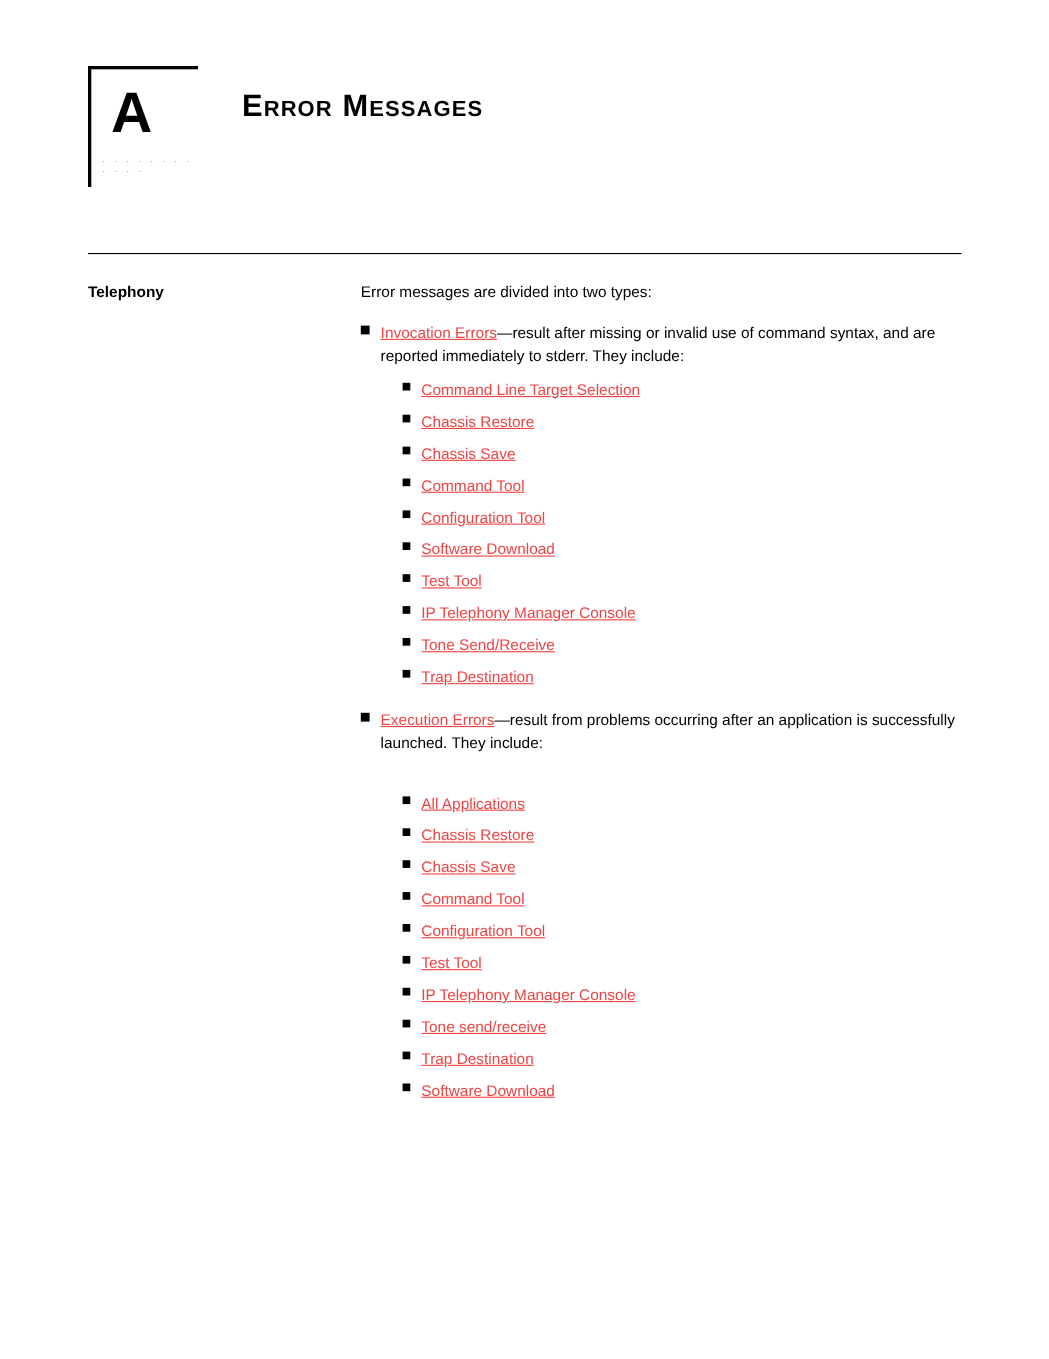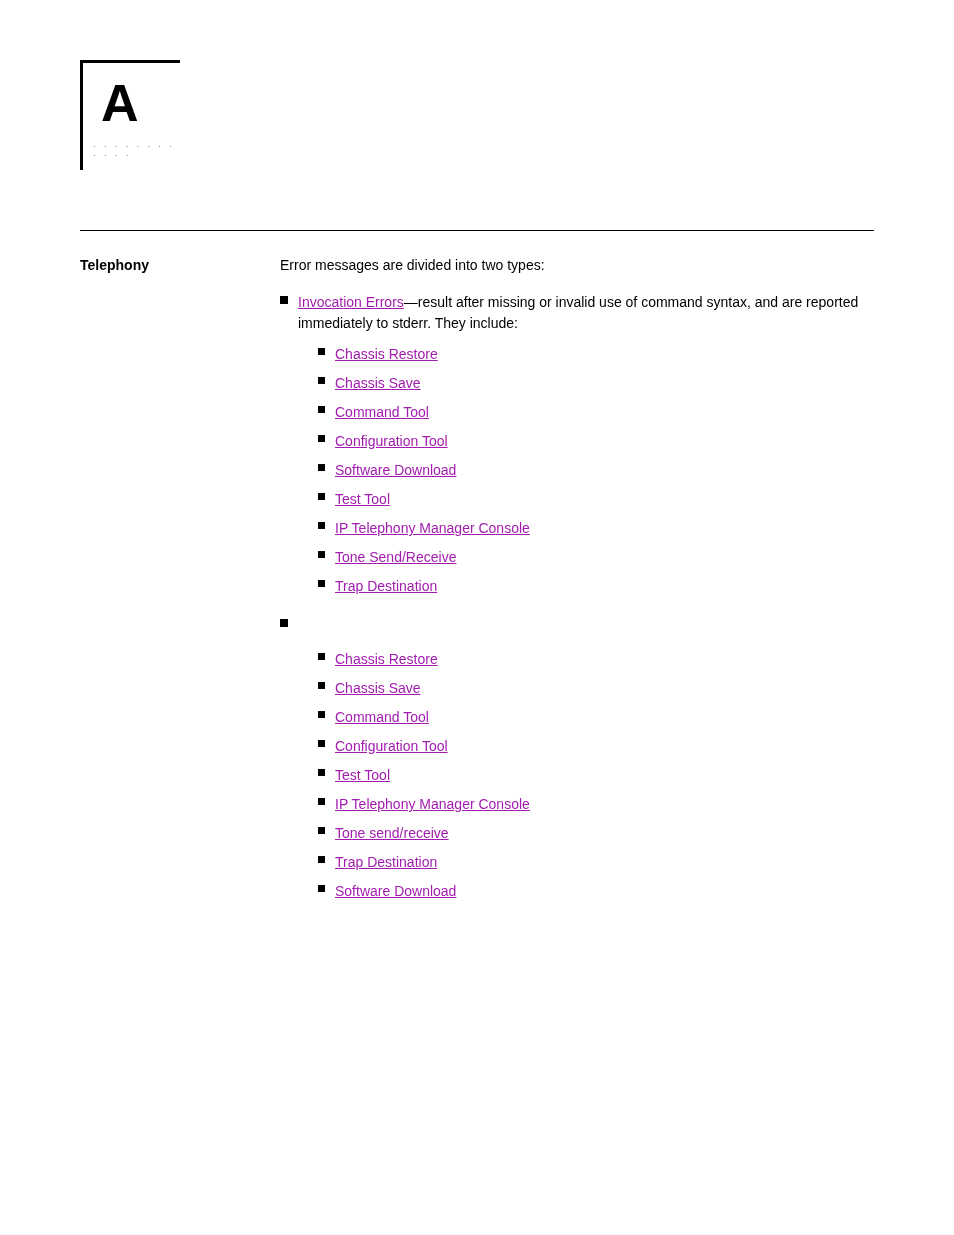--- a/index.html
+++ b/index.html
@@ -83,20 +83,21 @@
     .sidebar-label {
       width: 200px;
       flex-shrink: 0;
       font-weight: bold;
       font-size: 14px;
       padding-top: 2px;
     }
 
     .main-content {
       flex: 1;
+      margin-left: 48px;
     }
 
     .overview-text {
       font-size: 14px;
       margin-bottom: 16px;
       line-height: 1.5;
     }
 
     
     .bullet-list-l1 {
@@ -137,21 +138,21 @@
     }
 
     .bullet-list-l2 > li {
       display: flex;
       align-items: flex-start;
       margin-bottom: 8px;
       line-height: 1.5;
     }
 
     .link-text {
-      color: #a21caf;
+      color: #ef4444;
       text-decoration: underline;
       cursor: pointer;
       font-size: 14px;
     }
 
     .description-text {
       font-size: 14px;
       line-height: 1.5;
     }
 
@@ -170,20 +171,23 @@
   </style>
 </head>
 <body>
 
 <div class="page">
 
   <div class="chapter-header">
     <div class="chapter-marker">
       <span class="chapter-letter">A</span>
       <span class="chapter-dots">· · · · · · · · · · · ·</span>
+    </div>
+    <div class="chapter-title">
+      <span class="small-caps">Error Messages</span>
     </div>
   </div>
 
   <hr class="divider">
 
   <div class="content-row">
 
     <div class="sidebar-label">Telephony</div>
 
     <div class="main-content">
@@ -196,20 +200,24 @@
           <span class="bullet-square"></span>
           <div class="item-content">
             <span class="description-text">
               <span class="link-text">Invocation Errors</span><span>—result after missing or invalid use of command syntax, and are reported immediately to stderr. They include:</span>
             </span>
             
             <div class="sub-list-container">
               <ul class="bullet-list-l2">
                 <li>
                   <span class="bullet-square-small"></span>
+                  <span class="link-text">Command Line Target Selection</span>
+                </li>
+                <li>
+                  <span class="bullet-square-small"></span>
                   <span class="link-text">Chassis Restore</span>
                 </li>
                 <li>
                   <span class="bullet-square-small"></span>
                   <span class="link-text">Chassis Save</span>
                 </li>
                 <li>
                   <span class="bullet-square-small"></span>
                   <span class="link-text">Command Tool</span>
                 </li>
@@ -238,26 +246,33 @@
                   <span class="link-text">Trap Destination</span>
                 </li>
               </ul>
             </div>
           </div>
         </li>
 
         <li style="margin-top: 10px;">
           <span class="bullet-square"></span>
           <div class="item-content">
+            <span class="description-text">
+              <span class="link-text">Execution Errors</span><span>—result from problems occurring after an application is successfully launched. They include:</span>
+            </span>
             
             <div class="sub-list-container">
               <div class="spacer"></div>
               <ul class="bullet-list-l2">
                 <li>
                   <span class="bullet-square-small"></span>
+                  <span class="link-text">All Applications</span>
+                </li>
+                <li>
+                  <span class="bullet-square-small"></span>
                   <span class="link-text">Chassis Restore</span>
                 </li>
                 <li>
                   <span class="bullet-square-small"></span>
                   <span class="link-text">Chassis Save</span>
                 </li>
                 <li>
                   <span class="bullet-square-small"></span>
                   <span class="link-text">Command Tool</span>
                 </li>

